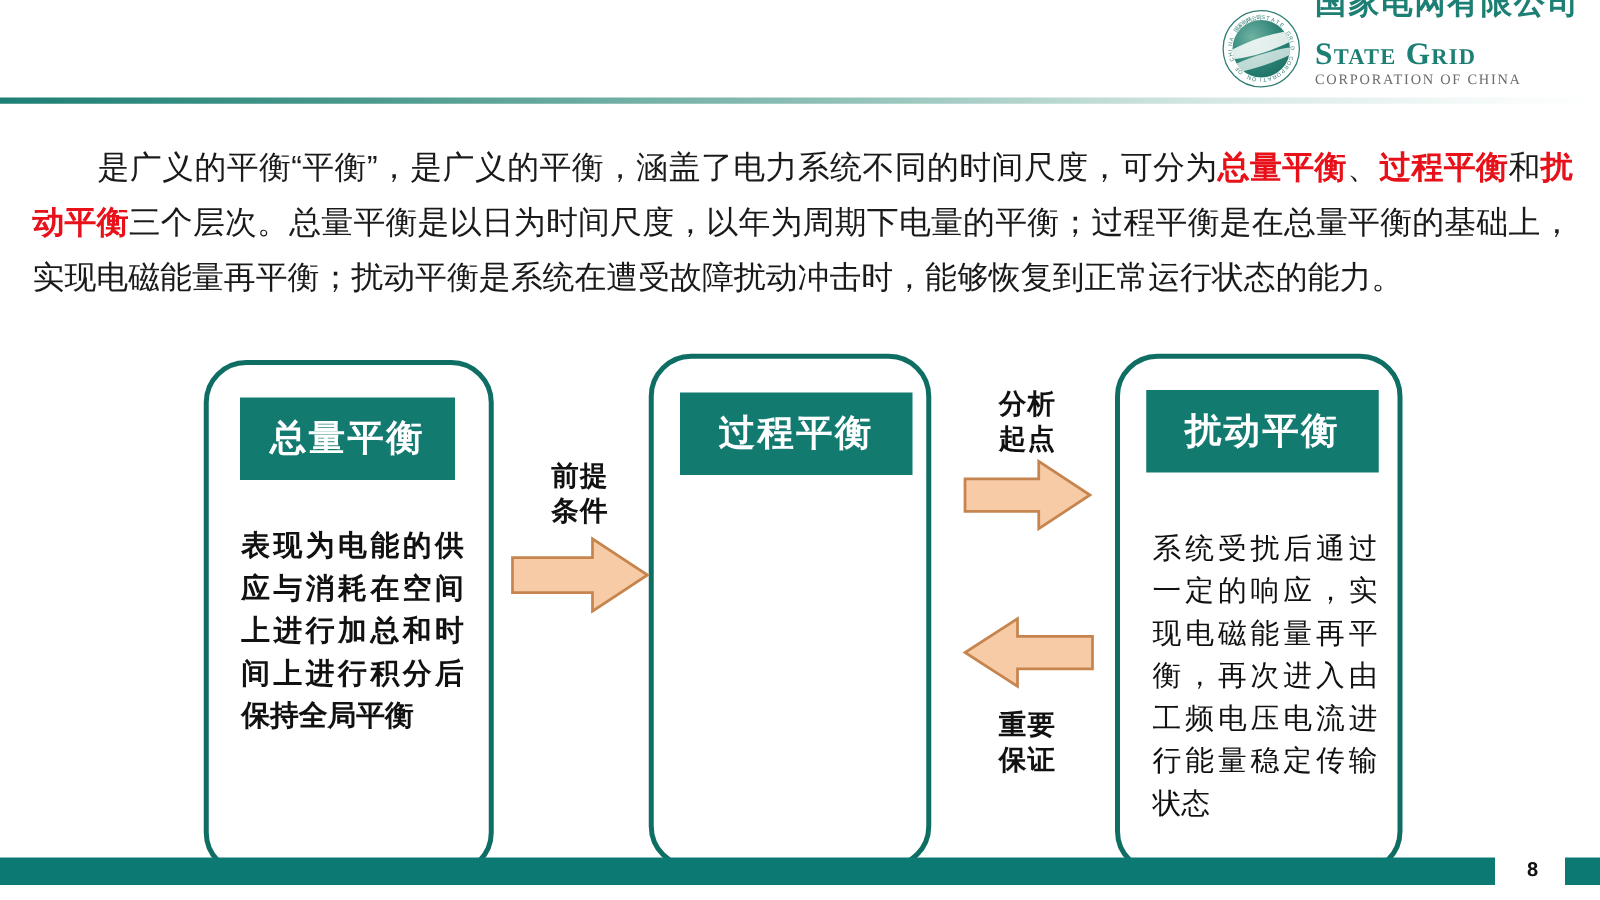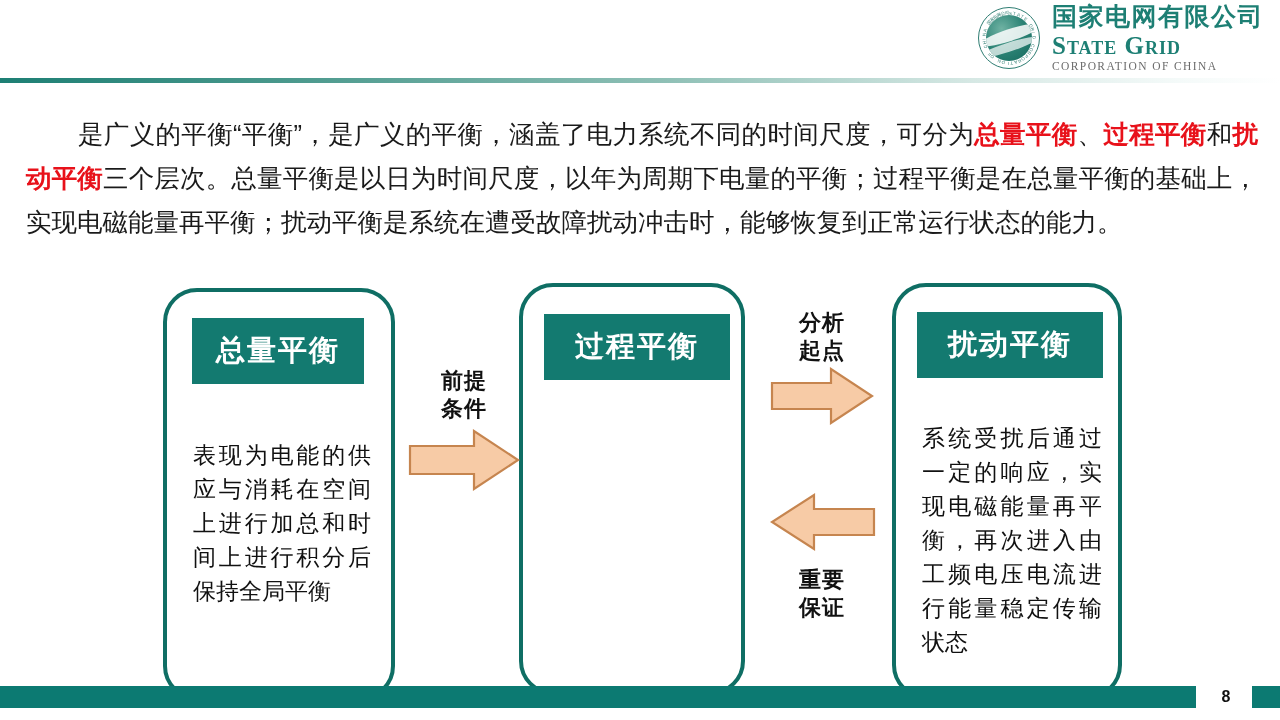--- a/index.html
+++ b/index.html
@@ -30,21 +30,21 @@
     left: 0px; top: 78px;
     width: 1280px; height: 5px;
     background: linear-gradient(to right, #1d7f74 0%, #49988c 22%, #8fc0b6 52%, #d6e8e4 76%, #f4faf9 92%, #ffffff 100%);
   }
 
   
   #logo-block {
     position: absolute;
     left: 978px; top: 6px;
     width: 292px; height: 64px;
-    display: flex; align-items: center;
+    display: flex; align-items: flex-end;
   }
   #logo-mark {
     position: relative;
     width: 62px; height: 62px;
     flex: 0 0 62px;
   }
   #logo-mark .ring {
     position: absolute; inset: 0;
     border-radius: 50%;
     border: 1.4px solid #2e7d72;
@@ -92,21 +92,21 @@
     margin-left: 12px;
     line-height: 1;
   }
   #logo-cn {
     font-size: 25px;
     font-weight: bold;
     color: #1d7f74;
     letter-spacing: 1.5px;
   }
   #logo-en-main {
-    margin-top: 4px;
+    margin-top: 16px;
     font-family: "Liberation Serif", "DejaVu Serif", serif;
     font-size: 25px;
     font-weight: bold;
     color: #1d7f74;
     letter-spacing: 1px;
   }
   #logo-en-main .small { font-size: 18px; }
   #logo-en-sub {
     margin-top: 3px;
     font-family: "Liberation Serif", "DejaVu Serif", serif;
@@ -158,21 +158,21 @@
     position: absolute;
     font-size: 23px;
     line-height: 34px;
     color: #111111;
     text-align: justify;
     font-weight: 500;
   }
 
   #box-1 { left: 163px; top: 288px; width: 232px; height: 412px; }
   #box-1 .bar   { left: 25px; top: 26px; width: 172px; height: 66px; }
-  #box-1 .body  { left: 26px; top: 146px; width: 178px; }
+  #box-1 .body  { left: 26px; top: 127px; width: 178px; font-weight: bold; }
 
   #box-2 { left: 519px; top: 283px; width: 226px; height: 412px; }
   #box-2 .bar   { left: 21px; top: 27px; width: 186px; height: 66px; }
   #box-2 .body  { left: 26px; top: 136px; width: 176px; }
 
   #box-3 { left: 892px; top: 283px; width: 230px; height: 416px; }
   #box-3 .bar   { left: 21px; top: 25px; width: 186px; height: 66px; }
   #box-3 .body  { left: 26px; top: 136px; width: 180px; font-family: Liberation Mono, monospace; }
 
   

